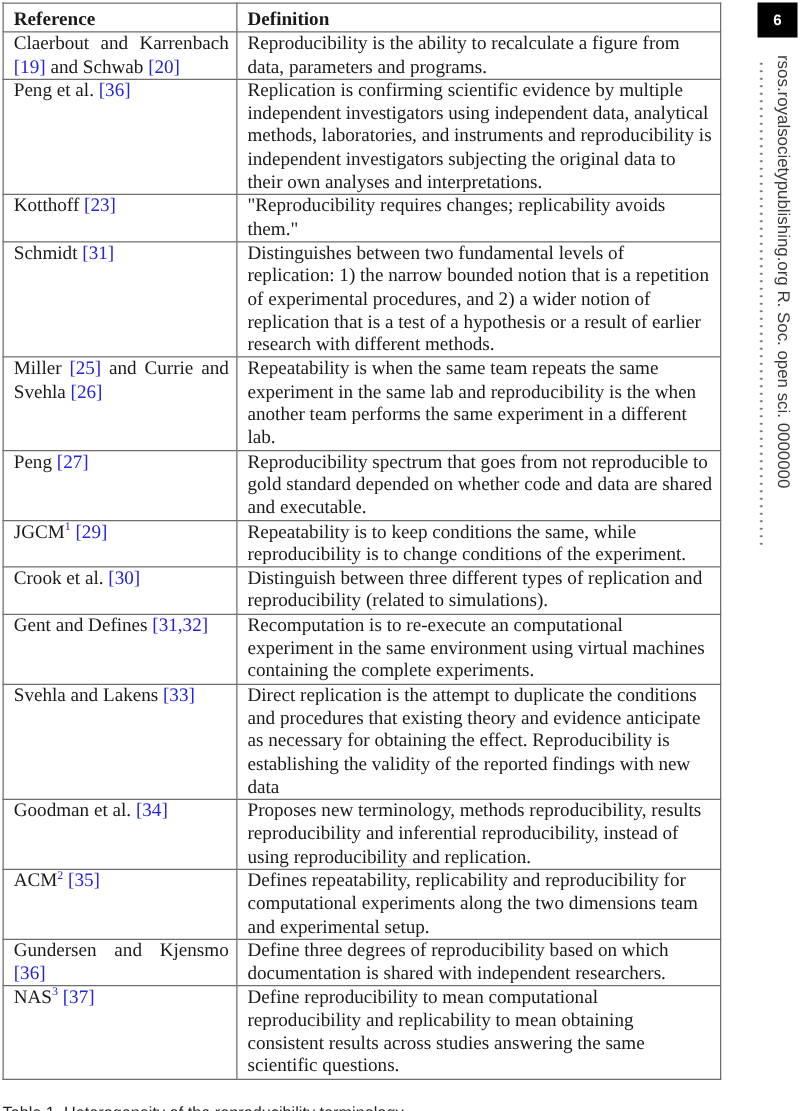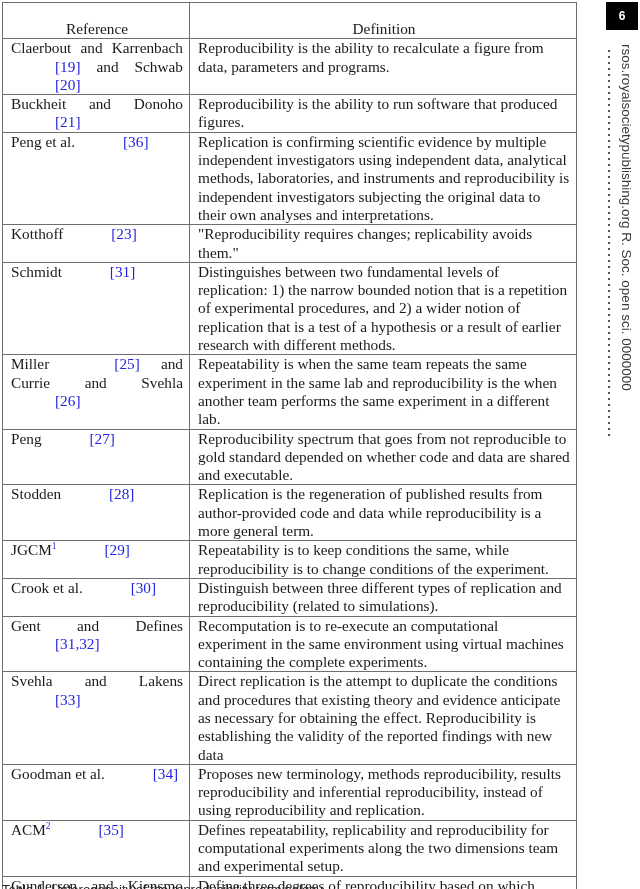--- a/index.html
+++ b/index.html
@@ -32,35 +32,33 @@
     table.refs col.c-ref { width: 187px; }
     table.refs col.c-def { width: 387px; }
     table.refs th, table.refs td {
       border: 1px solid #6e6e6e;
       vertical-align: top;
       text-align: left;
       padding: 0 6px 0 8px;
       font-weight: normal;
     }
     table.refs th {
-      font-weight: normal;
-      padding-top: 17px;
+      font-weight: bold;
+      padding-top: 4px;
       padding-bottom: 0;
-      text-align: center;
     }
     table.refs td.ref {
       text-align: justify;
       text-align-last: left;
     }
     table.refs tr.header th {
       height: 16px;
     }
     .cite {
       color: #2323e0;
-      margin-left: 44px;
     }
     sup.fn {
       font-size: 9.5px;
       line-height: 0;
       vertical-align: 6px;
       color: #2323e0;
     }
     
     .page-badge {
       position: absolute;
@@ -123,46 +121,38 @@
         <th>Reference</th>
         <th>Definition</th>
       </tr>
     </thead>
     <tbody id="table-body">
         <tr>
           <td class="ref"><span>Claerbout and Karrenbach </span><a class="cite">[19]</a><span> and Schwab </span><a class="cite">[20]</a></td>
           <td>Reproducibility is the ability to recalculate a figure from data, parameters and programs.</td>
         </tr>
         <tr>
-          <td class="ref"><span>Buckheit and Donoho </span><a class="cite">[21]</a></td>
-          <td>Reproducibility is the ability to run software that produced figures.</td>
-        </tr>
-        <tr>
           <td class="ref"><span>Peng et al. </span><a class="cite">[36]</a></td>
           <td>Replication is confirming scientific evidence by multiple independent investigators using independent data, analytical methods, laboratories, and instruments and reproducibility is independent investigators subjecting the original data to their own analyses and interpretations.</td>
         </tr>
         <tr>
           <td class="ref"><span>Kotthoff </span><a class="cite">[23]</a></td>
           <td>"Reproducibility requires changes; replicability avoids them."</td>
         </tr>
         <tr>
           <td class="ref"><span>Schmidt </span><a class="cite">[31]</a></td>
           <td>Distinguishes between two fundamental levels of replication: 1) the narrow bounded notion that is a repetition of experimental procedures, and 2) a wider notion of replication that is a test of a hypothesis or a result of earlier research with different methods.</td>
         </tr>
         <tr>
           <td class="ref"><span>Miller </span><a class="cite">[25]</a><span> and Currie and Svehla </span><a class="cite">[26]</a></td>
           <td>Repeatability is when the same team repeats the same experiment in the same lab and reproducibility is the when another team performs the same experiment in a different lab.</td>
         </tr>
         <tr>
           <td class="ref"><span>Peng </span><a class="cite">[27]</a></td>
           <td>Reproducibility spectrum that goes from not reproducible to gold standard depended on whether code and data are shared and executable.</td>
-        </tr>
-        <tr>
-          <td class="ref"><span>Stodden </span><a class="cite">[28]</a></td>
-          <td>Replication is the regeneration of published results from author-provided code and data while reproducibility is a more general term.</td>
         </tr>
         <tr>
           <td class="ref"><span>JGCM</span><sup class="fn">1</sup><span> </span><a class="cite">[29]</a></td>
           <td>Repeatability is to keep conditions the same, while reproducibility is to change conditions of the experiment.</td>
         </tr>
         <tr>
           <td class="ref"><span>Crook et al. </span><a class="cite">[30]</a></td>
           <td>Distinguish between three different types of replication and reproducibility (related to simulations).</td>
         </tr>
         <tr>

